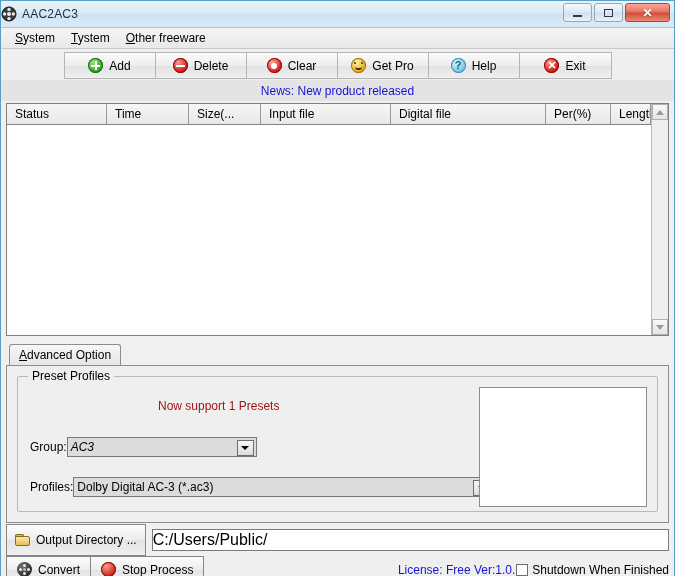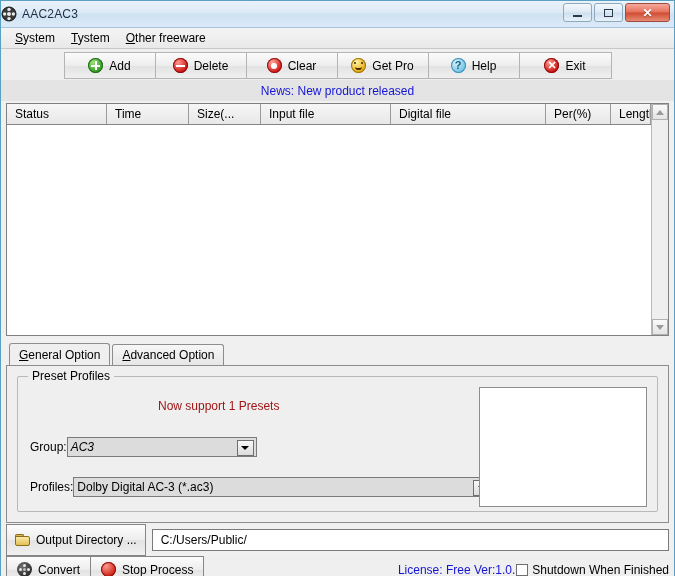--- a/index.html
+++ b/index.html
@@ -309,22 +309,22 @@
     box-sizing:border-box; background:linear-gradient(to bottom,#fbe9a8,#e3bf54);
     border:1px solid #8a6d1c; border-radius:1px 2px 2px 2px;
   }
   .path-input {
     flex: 1;
     height: 22px; box-sizing: border-box;
     margin-left: 6px;
     border: 1px solid #7a7a7a;
     background: #ffffff;
     display: flex; align-items: center;
-    padding-left: 8px;
-    font-size: 12px;
+    padding-left: 0;
+    font-size: 16px;
   }
   
   .bottombar {
     margin-top: 5px;
     flex: 1;
     display: flex; align-items: center;
     background: #efefef;
     position: relative;
     padding-left: 5px;
   }
@@ -472,21 +472,20 @@
           <span class="tri-up"></span>
         </div>
       <div class="sb-track"></div>
       <div class="sb-arrow">
           <span class="tri-dn"></span>
         </div>
     </div>
   </div>
 
   <div class="tabs">
-    <div class="tab active"><u>G</u><span>eneral Option</span></div>
     <div class="tab"><u>A</u><span>dvanced Option</span></div>
   </div>
 
   <div class="panel">
     <div class="group-box">
       <span class="group-title">Preset Profiles</span>
       <span class="preset-note">Now support 1 Presets</span>
 
       <div class="field-row row-group">
         <span class="fld-label">Group:</span>

